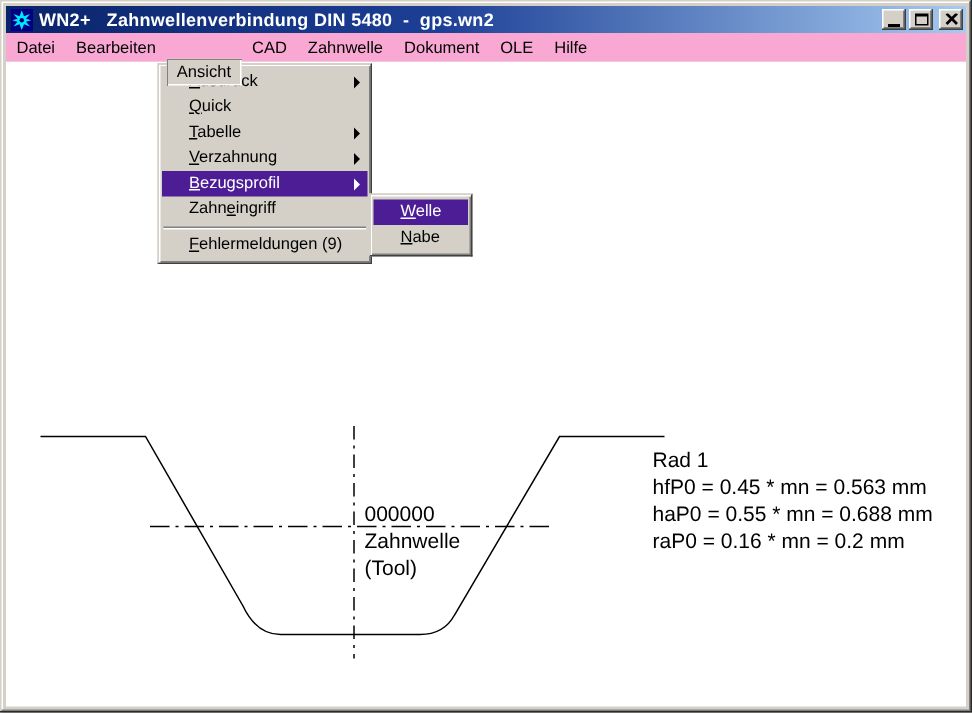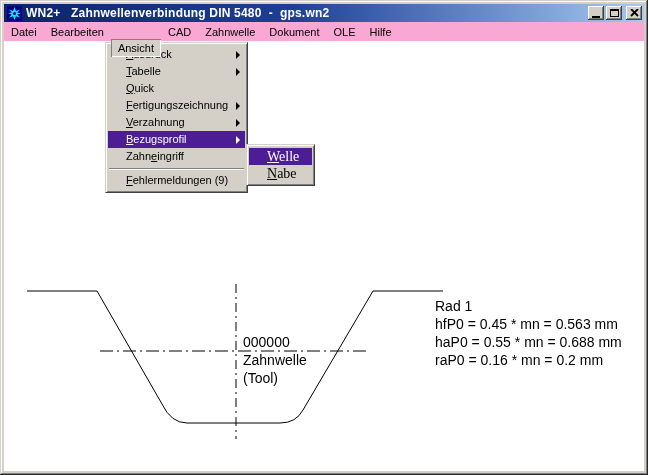--- a/index.html
+++ b/index.html
@@ -62,22 +62,22 @@
     background:#d4d0c8;
     border-top:1px solid #d4d0c8; border-left:1px solid #d4d0c8;
     border-right:1px solid #404040; border-bottom:1px solid #404040;
     box-shadow: inset 1px 1px 0 #ffffff, inset -1px -1px 0 #808080;
   }
   .menu-panel {
     position:absolute; left:105px; top:42px; width:143px; z-index:20;
     padding:3px 2px; box-sizing:border-box; font-size:11px; color:#000;
   }
   .submenu-panel {
-    position:absolute; left:246px; top:144px; width:69px; z-index:25;
-    padding:3px 2px; box-sizing:border-box; font-size:14px; color:#000;font-family:Liberation Serif, serif;
+    position:absolute; left:246px; top:129px; width:69px; z-index:25;
+    padding:3px 2px; box-sizing:border-box; font-size:11px; color:#000;
   }
   .menu-item { position:relative; height:17px; line-height:17px; padding-left:18px; white-space:nowrap; }
   .menu-item.hl { background:#4c1d95; color:#ffffff; }
   .mi-arrow {
     position:absolute; right:5px; top:50%; margin-top:-4px;
     width:0; height:0;
     border-left:4px solid currentColor; border-top:4px solid transparent; border-bottom:4px solid transparent;
   }
   .menu-sep { height:1px; background:#808080; box-shadow:0 1px 0 #ffffff; margin:3px 1px; }
   u { text-decoration:underline; }
@@ -134,28 +134,24 @@
   <div class="mb-item">OLE</div>
   <div class="mb-item">Hilfe</div>
 </div>
 
 <div class="menu-panel panel3d">
   <div class="menu-item">
     <span><span></span><u>A</u><span>usdruck</span></span>
     <span class="mi-arrow"></span>
   </div>
   <div class="menu-item">
-    <span><span></span><u>T</u><span>abelle</span></span>
-    <span class="mi-arrow"></span>
-  </div>
-  <div class="menu-item">
     <span><span></span><u>Q</u><span>uick</span></span>
   </div>
   <div class="menu-item">
-    <span><span></span><u>F</u><span>ertigungszeichnung</span></span>
+    <span><span></span><u>T</u><span>abelle</span></span>
     <span class="mi-arrow"></span>
   </div>
   <div class="menu-item">
     <span><span></span><u>V</u><span>erzahnung</span></span>
     <span class="mi-arrow"></span>
   </div>
   <div class="menu-item hl">
     <span><span></span><u>B</u><span>ezugsprofil</span></span>
     <span class="mi-arrow"></span>
   </div>

